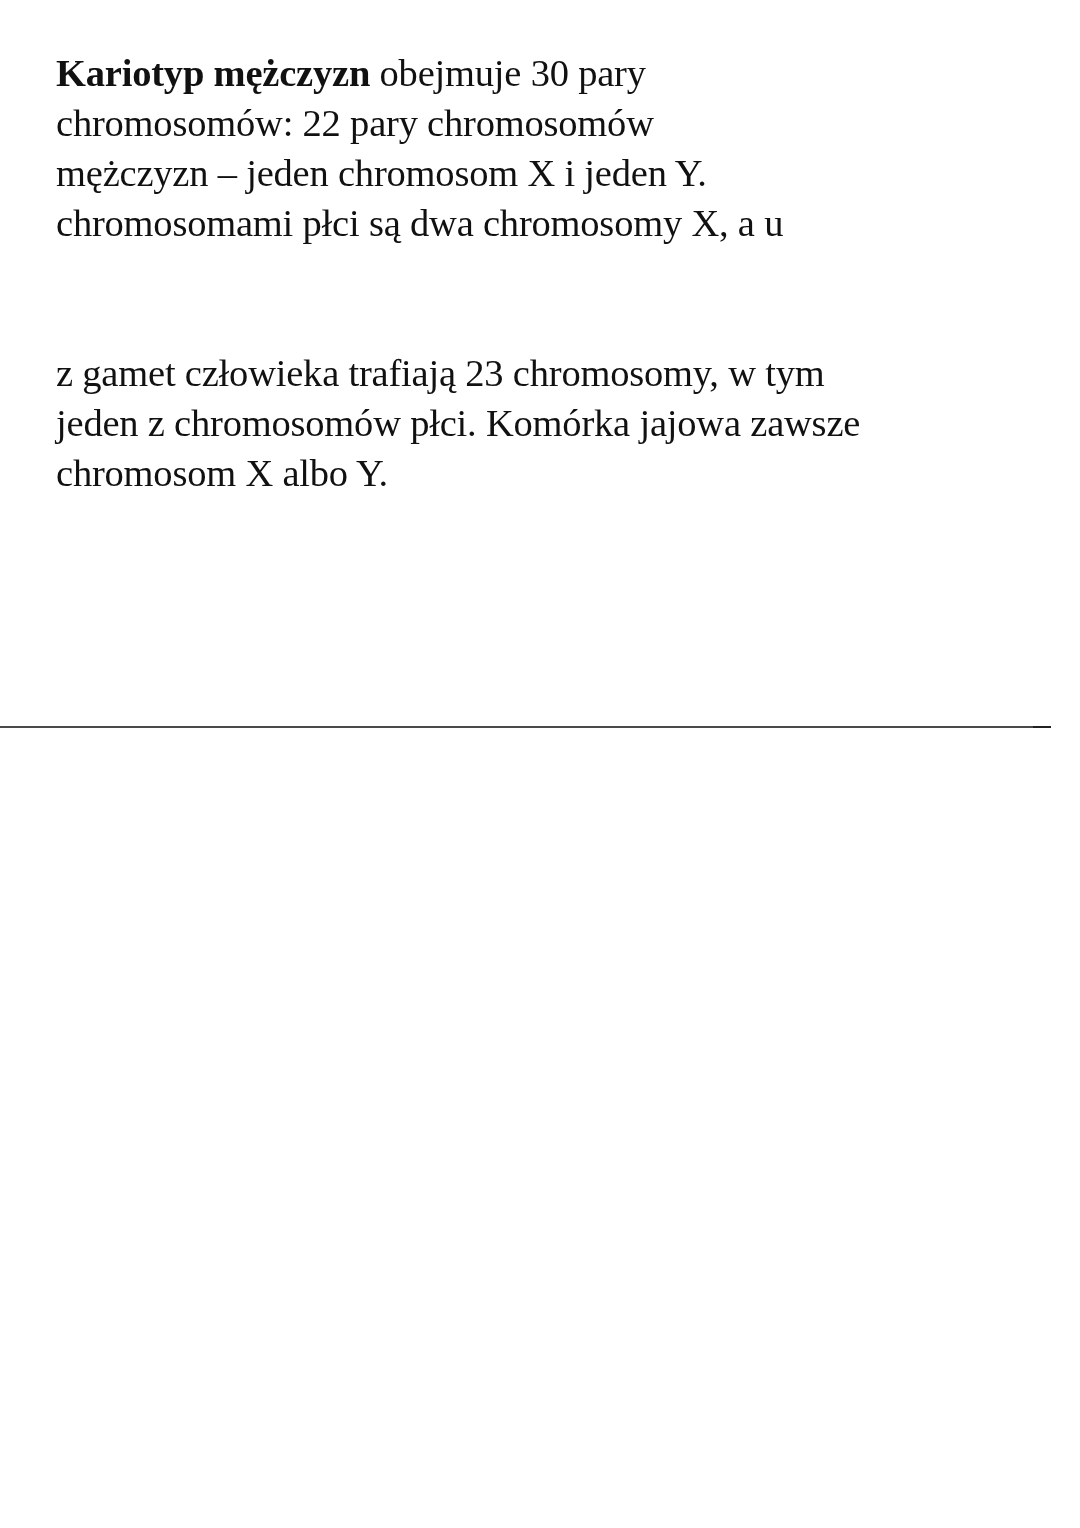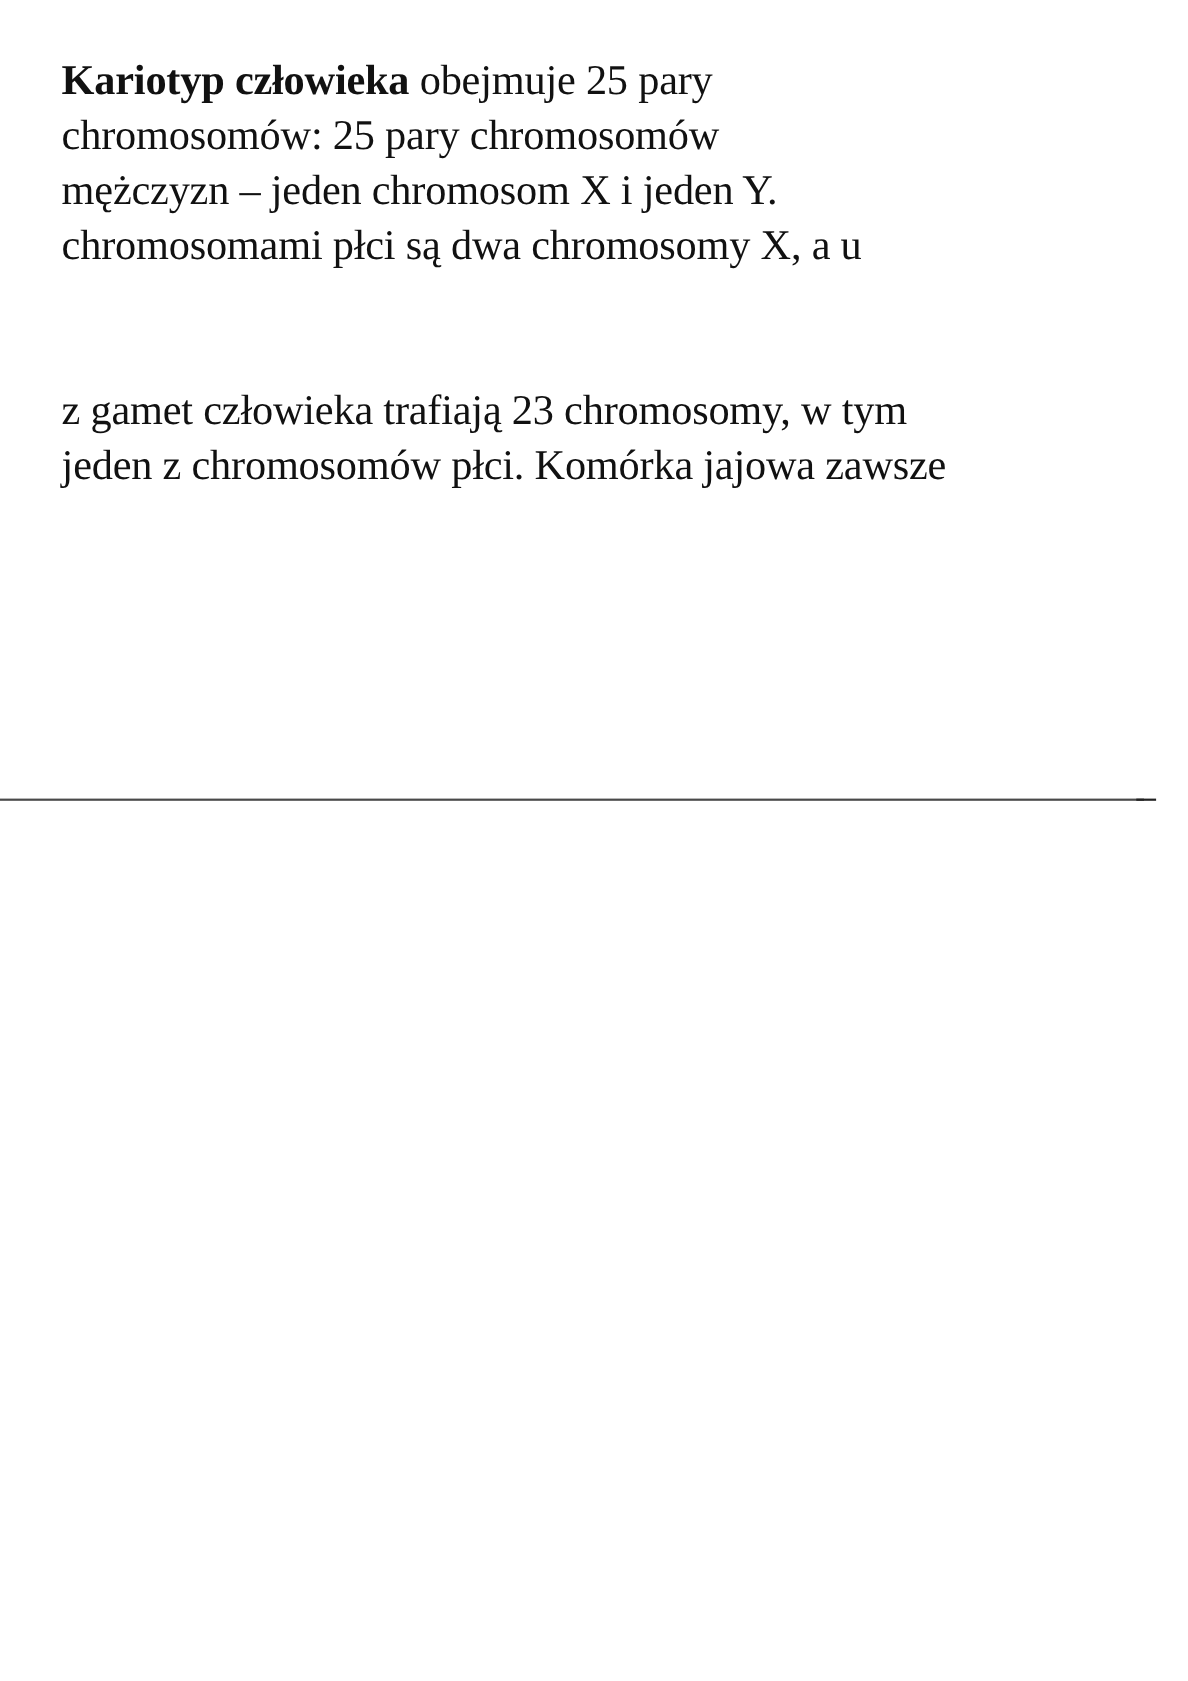--- a/index.html
+++ b/index.html
@@ -56,27 +56,28 @@
       height: 2px;
       background: #222222;
     }
   </style>
 </head>
 <body>
 
 <div class="page">
 
   <p class="para para1">
-    <span class="line"><span class="bold">Kariotyp człowieka</span><span> obejmuje 25 pary</span></span>
-    <span class="line">chromosomów: 25 pary chromosomów</span>
+    <span class="line"><span class="bold">Kariotyp mężczyzn</span><span> obejmuje 30 pary</span></span>
+    <span class="line">chromosomów: 22 pary chromosomów</span>
     <span class="line">mężczyzn – jeden chromosom X i jeden Y.</span>
     <span class="line">chromosomami płci są dwa chromosomy X, a u</span>
   </p>
 
   <p class="para para2">
     <span class="line">z gamet człowieka trafiają 23 chromosomy, w tym</span>
     <span class="line">jeden z chromosomów płci. Komórka jajowa zawsze</span>
+    <span class="line">chromosom X albo Y.</span>
   </p>
 
   <div class="divider"></div>
   <div class="divider-end"></div>
 
 </div>
 
 </body></html>

